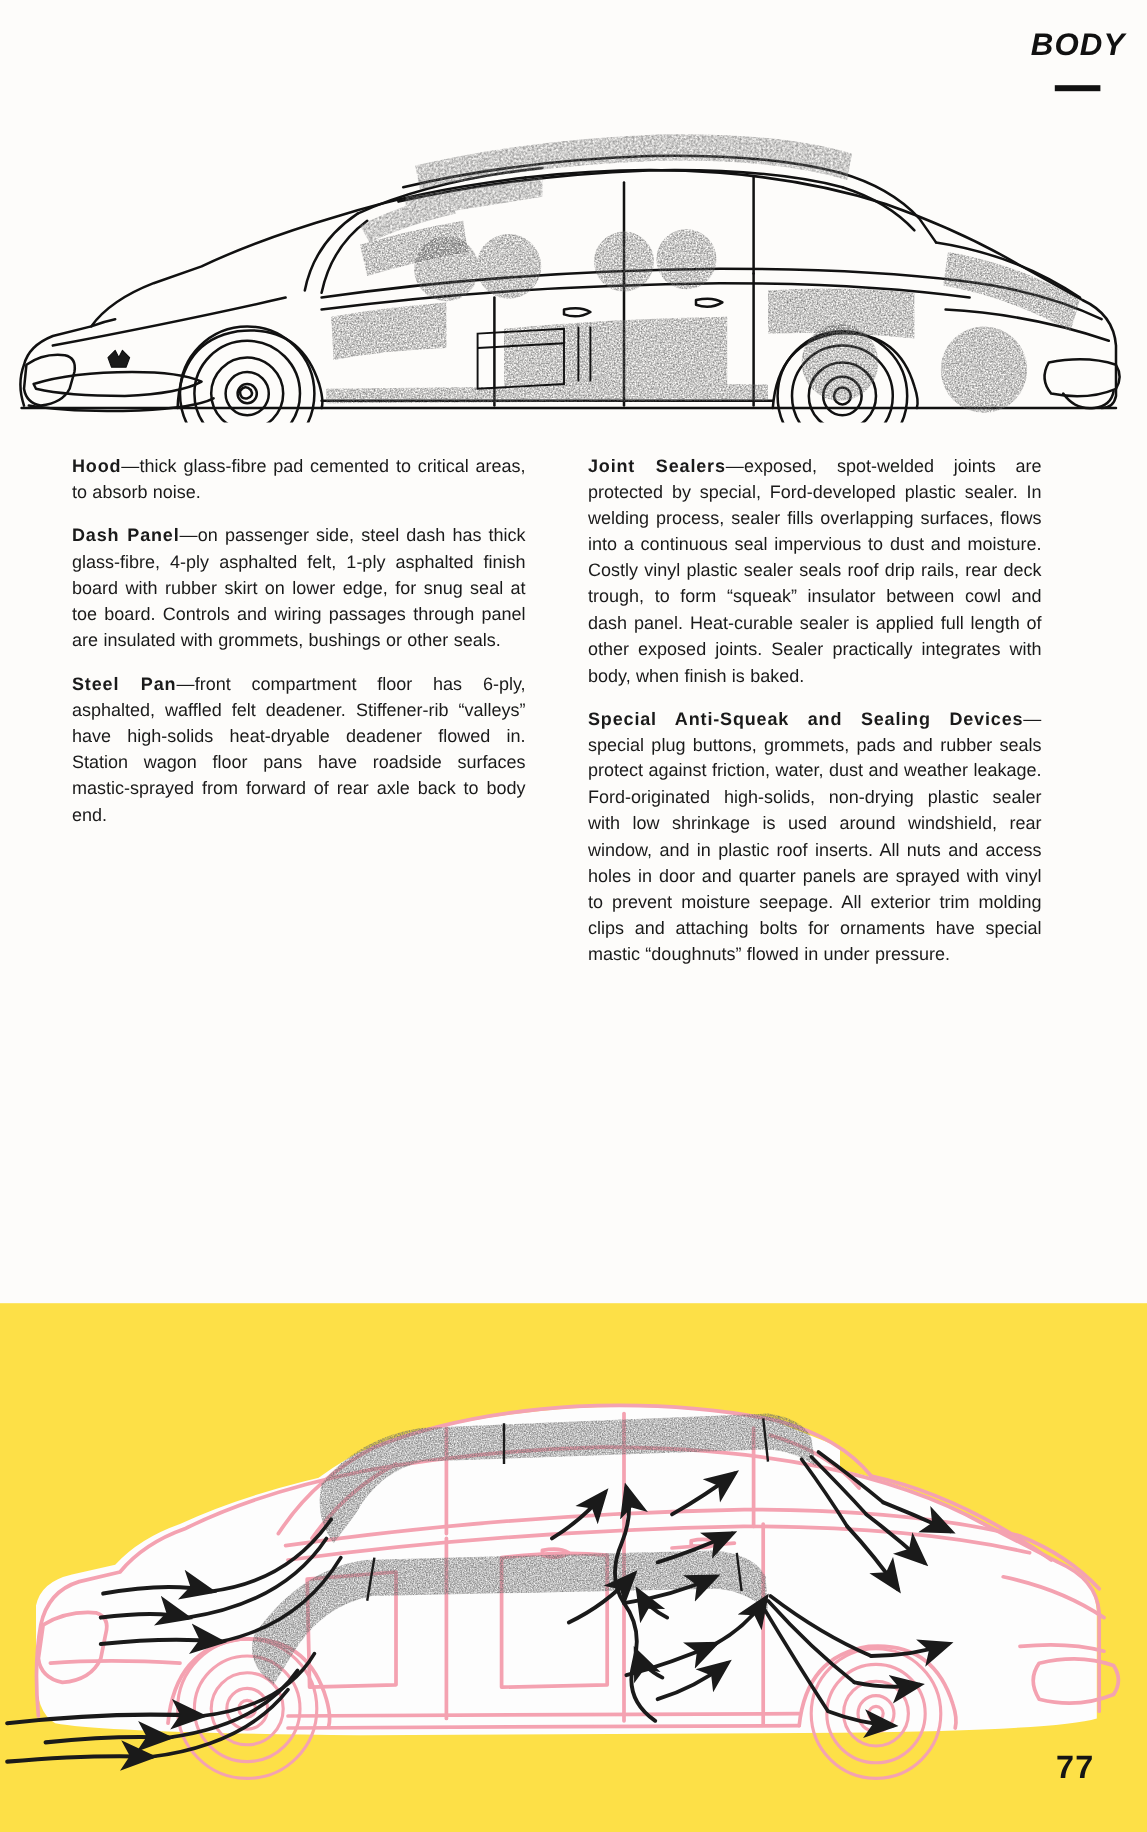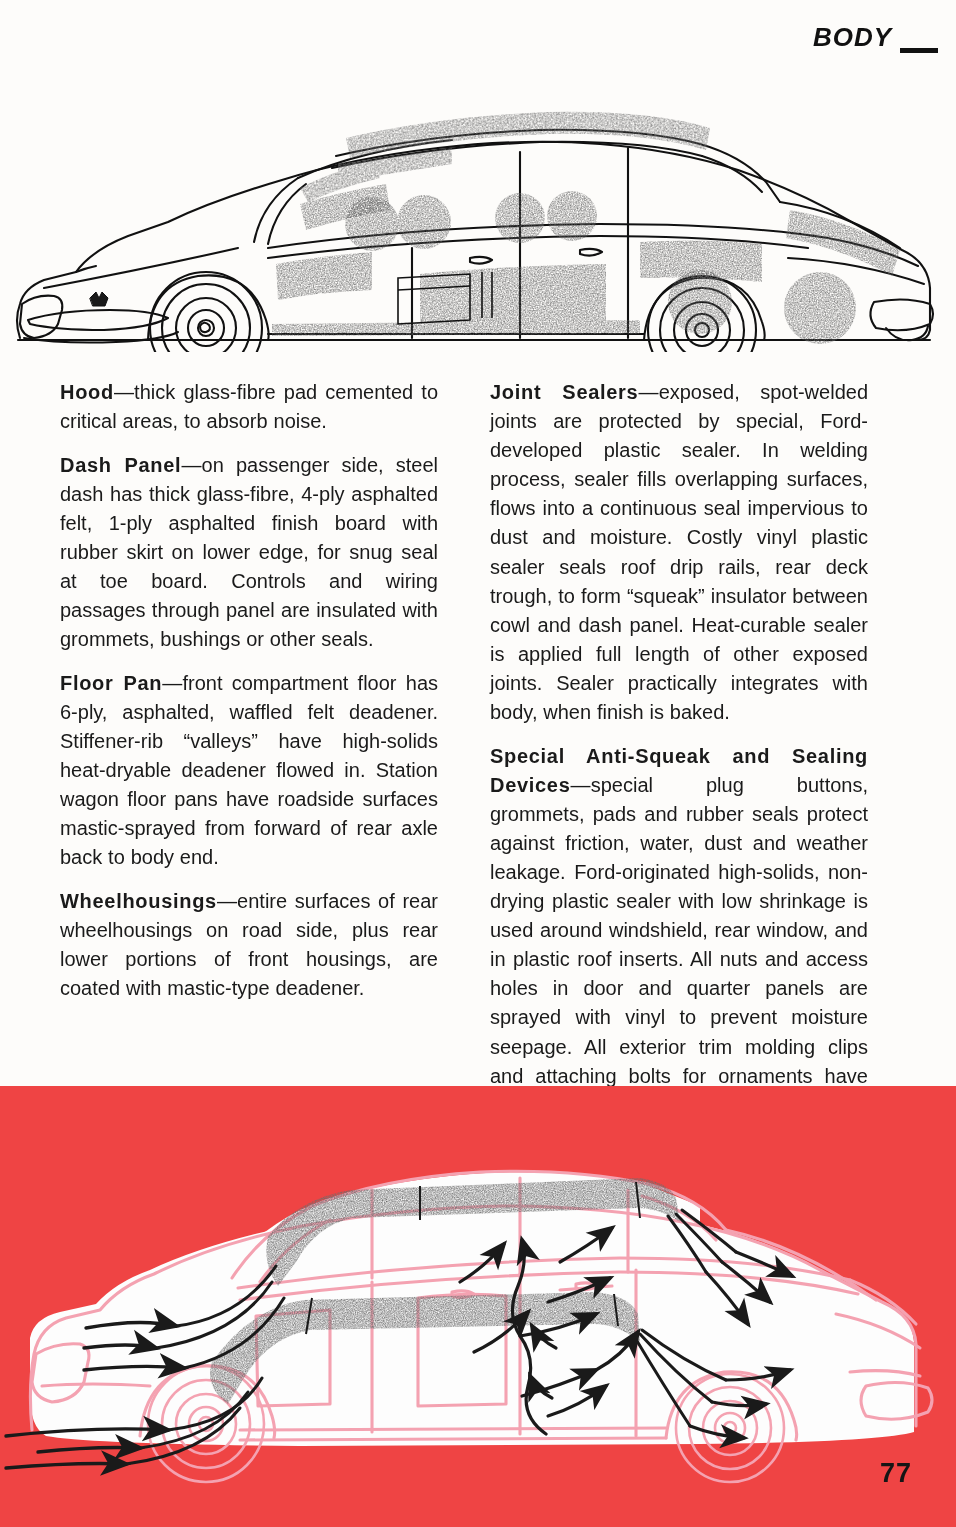--- a/index.html
+++ b/index.html
@@ -4,52 +4,52 @@
 <style>
   html,body{margin:0;padding:0;}
   body{
     width:956px;height:1527px;position:relative;overflow:hidden;
     background:#fdfcfa;
     font-family:"Liberation Sans","DejaVu Sans",sans-serif;
   }
   .page{position:absolute;inset:0;}
 
   
-  .header{position:absolute;top:22px;right:18px;display:flex;align-items:flex-end;gap:8px;}
+  .header{position:absolute;top:22px;right:18px;display:flex;align-items:center;gap:8px;flex-direction:column;}
   .header-title{
     font-style:italic;font-weight:700;font-size:26px;letter-spacing:1px;
     color:#111;font-family:"Liberation Sans","DejaVu Sans",sans-serif;
   }
   .header-rule{width:38px;height:5px;background:#111;margin-top:10px;}
 
   
   .top-illo{position:absolute;left:0;top:52px;width:956px;height:300px;}
   .top-illo svg{display:block;width:100%;height:100%;}
 
   
   .columns{
     position:absolute;left:60px;top:378px;width:820px;height:690px;
     display:flex;gap:52px;
   }
   .col{width:378px;}
   .para{
-    font-size:20px;line-height:1.455;color:#1a1a1a;
+    font-size:15px;line-height:1.455;color:#1a1a1a;
     text-align:justify;margin:0 0 14.5px 0;
     font-family:"Liberation Sans","DejaVu Sans",sans-serif;
     -webkit-font-smoothing:antialiased;
     word-spacing:0.3px;
   }
   .para:last-child{margin-bottom:0;}
   .para b{font-weight:700;letter-spacing:0.7px;}
   .para .tight{letter-spacing:0.2px;}
 
   
   .pink-panel{
     position:absolute;left:0;top:1086px;width:956px;height:441px;
-    background:#ef4444;
+    background:#fde047;
   }
   .pink-panel svg{display:block;width:100%;height:100%;}
   .page-number{
     position:absolute;right:44px;bottom:38px;
     font-size:27px;font-weight:700;color:#151515;letter-spacing:1px;
     font-family:"Liberation Sans","DejaVu Sans",sans-serif;
   }
 </style>
 </head>
 <body>
@@ -191,24 +191,21 @@
 
   <div class="columns">
     <div class="col">
       <p class="para">
         <b>Hood</b><span class="tight">—</span><span>thick glass-fibre pad cemented to critical areas, to absorb noise.</span>
       </p>
       <p class="para">
         <b>Dash Panel</b><span class="tight">—</span><span>on passenger side, steel dash has thick glass-fibre, 4-ply asphalted felt, 1-ply asphalted finish board with rubber skirt on lower edge, for snug seal at toe board. Controls and wiring passages through panel are insulated with grommets, bushings or other seals.</span>
       </p>
       <p class="para">
-        <b>Floor Pan</b><span class="tight">—</span><span>front compartment floor has 6-ply, asphalted, waffled felt deadener. Stiffener-rib “valleys” have high-solids heat-dryable deadener flowed in. Station wagon floor pans have roadside surfaces mastic-sprayed from forward of rear axle back to body end.</span>
-      </p>
-      <p class="para">
-        <b>Wheelhousings</b><span class="tight">—</span><span>entire surfaces of rear wheelhousings on road side, plus rear lower portions of front housings, are coated with mastic-type deadener.</span>
+        <b>Steel Pan</b><span class="tight">—</span><span>front compartment floor has 6-ply, asphalted, waffled felt deadener. Stiffener-rib “valleys” have high-solids heat-dryable deadener flowed in. Station wagon floor pans have roadside surfaces mastic-sprayed from forward of rear axle back to body end.</span>
       </p>
     </div>
 
     <div class="col">
       <p class="para">
         <b>Joint Sealers</b><span class="tight">—</span><span>exposed, spot-welded joints are protected by special, Ford-developed plastic sealer. In welding process, sealer fills overlapping surfaces, flows into a continuous seal impervious to dust and moisture. Costly vinyl plastic sealer seals roof drip rails, rear deck trough, to form “squeak” insulator between cowl and dash panel. Heat-curable sealer is applied full length of other exposed joints. Sealer practically integrates with body, when finish is baked.</span>
       </p>
       <p class="para">
         <b>Special Anti-Squeak and Sealing Devices</b><span class="tight">—</span><span>special plug buttons, grommets, pads and rubber seals protect against friction, water, dust and weather leakage. Ford-originated high-solids, non-drying plastic sealer with low shrinkage is used around windshield, rear window, and in plastic roof inserts. All nuts and access holes in door and quarter panels are sprayed with vinyl to prevent moisture seepage. All exterior trim molding clips and attaching bolts for ornaments have special mastic “doughnuts” flowed in under pressure.</span>
       </p>

